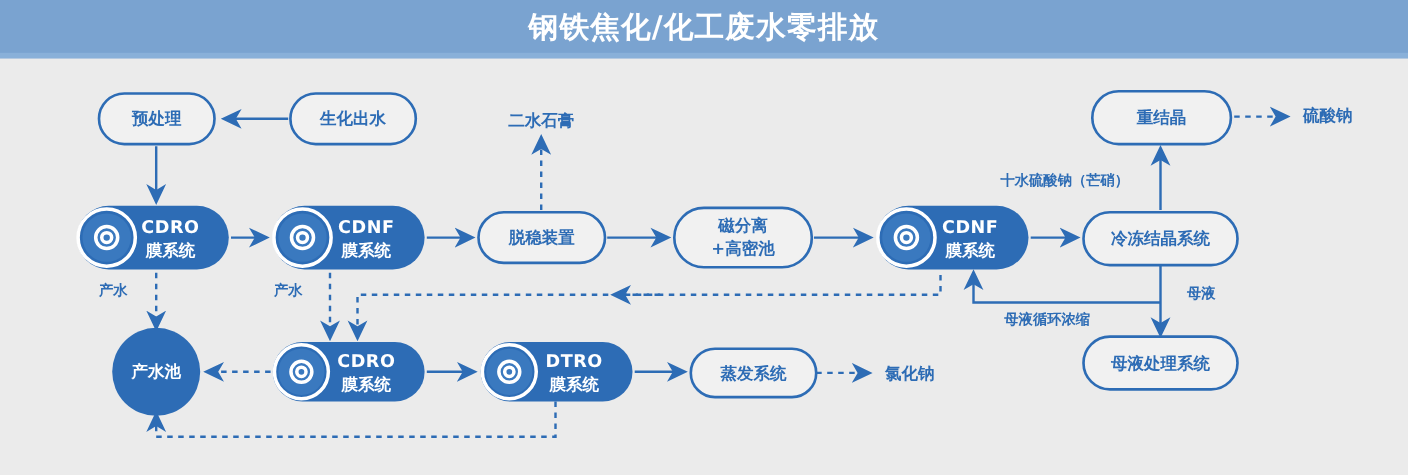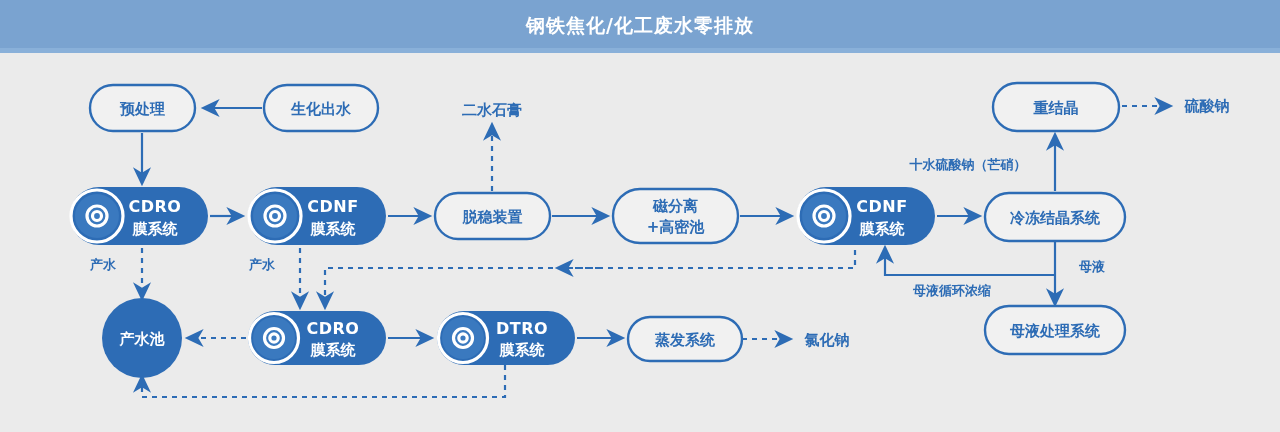--- a/index.html
+++ b/index.html
@@ -15,21 +15,21 @@
     position:absolute;left:0;top:0;width:1280px;height:53px;
     background:#7aa3d0;
     display:flex;align-items:center;justify-content:center;
   }
   .header .band{
     position:absolute;left:0;bottom:0;width:100%;height:5px;
     background:#89b0d9;
   }
   .header h1{
     margin:0;padding:0 0 2px 0;
-    font-size:19px;font-weight:bold;color:#ffffff;
+    font-size:27px;font-weight:bold;color:#ffffff;
     letter-spacing:1px;line-height:1;
     position:relative;z-index:2;
   }
 
   .canvas{position:absolute;left:0;top:53px;width:1132px;height:379px;}
   svg{display:block;}
 
   
   .nlabel{
     font-family:"DejaVu Sans","Liberation Sans",sans-serif;

